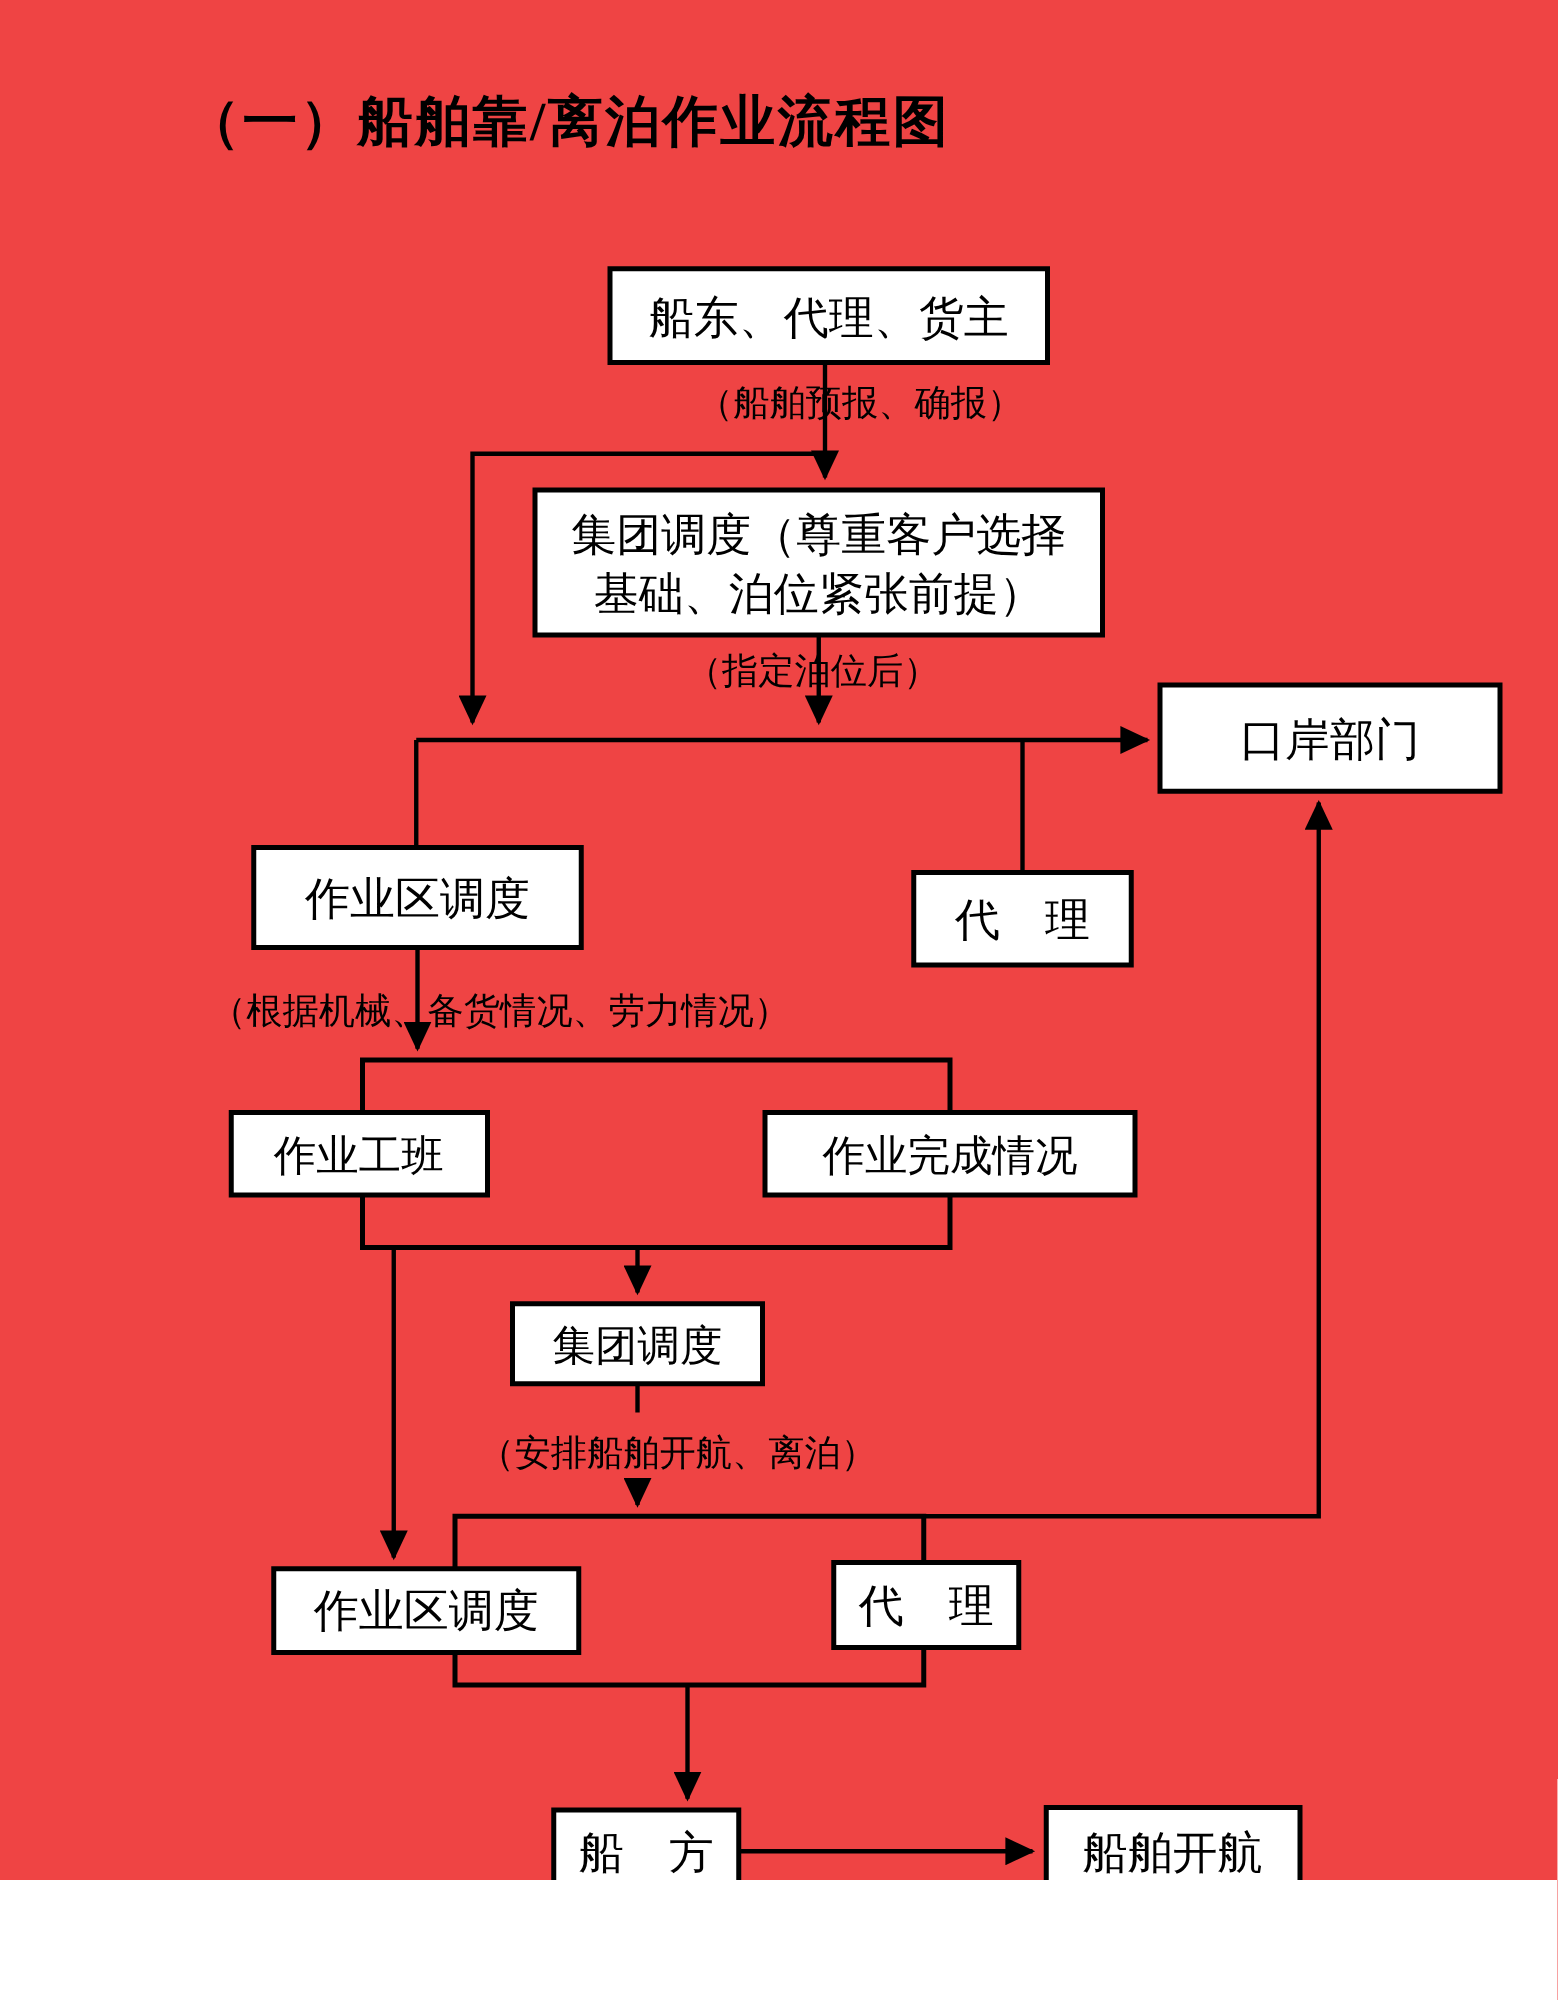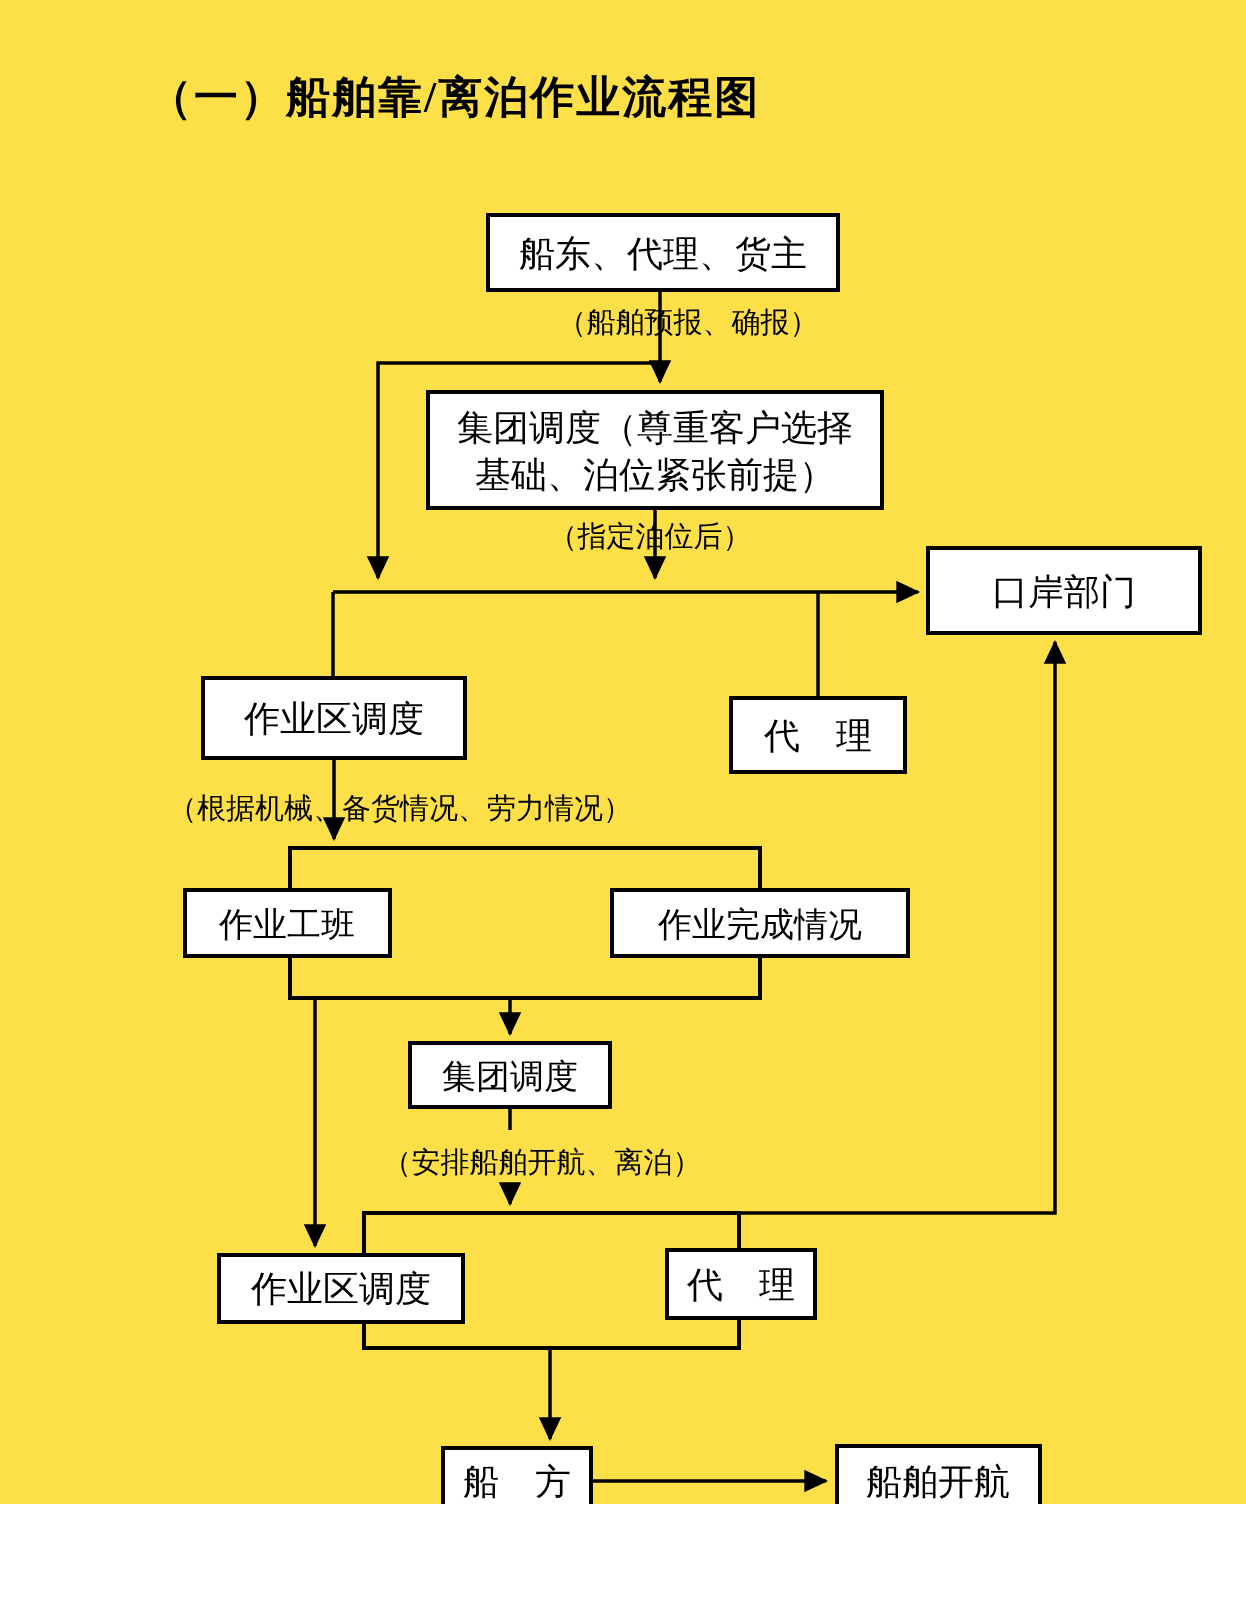--- a/index.html
+++ b/index.html
@@ -1,17 +1,17 @@
 <!DOCTYPE html>
 <html><head>
 <meta charset="utf-8">
 <style>
   html,body{margin:0;padding:0;background:#ffffff;}
   body{font-family:"Liberation Serif","DejaVu Serif",serif;}
-  .stage{position:relative;width:1246px;height:1504px;background:#fde047;margin:0 auto;}
+  .stage{position:relative;width:1246px;height:1504px;background:#ef4444;margin:0 auto;}
   svg{display:block;}
   svg text{fill:#000;font-family:"Liberation Serif","DejaVu Serif",serif;}
   .page-title{font-size:44px;font-weight:bold;letter-spacing:2px;}
   .box-label{font-size:36px;}
   .box-label-sm{font-size:34px;}
   .note{font-size:29px;}
   .edge{stroke:#000;stroke-width:3.5;fill:none;}
   .boxline{stroke:#000;stroke-width:4;fill:#ffffff;}
   .container-rect{stroke:#000;stroke-width:4;fill:none;}
 </style>

